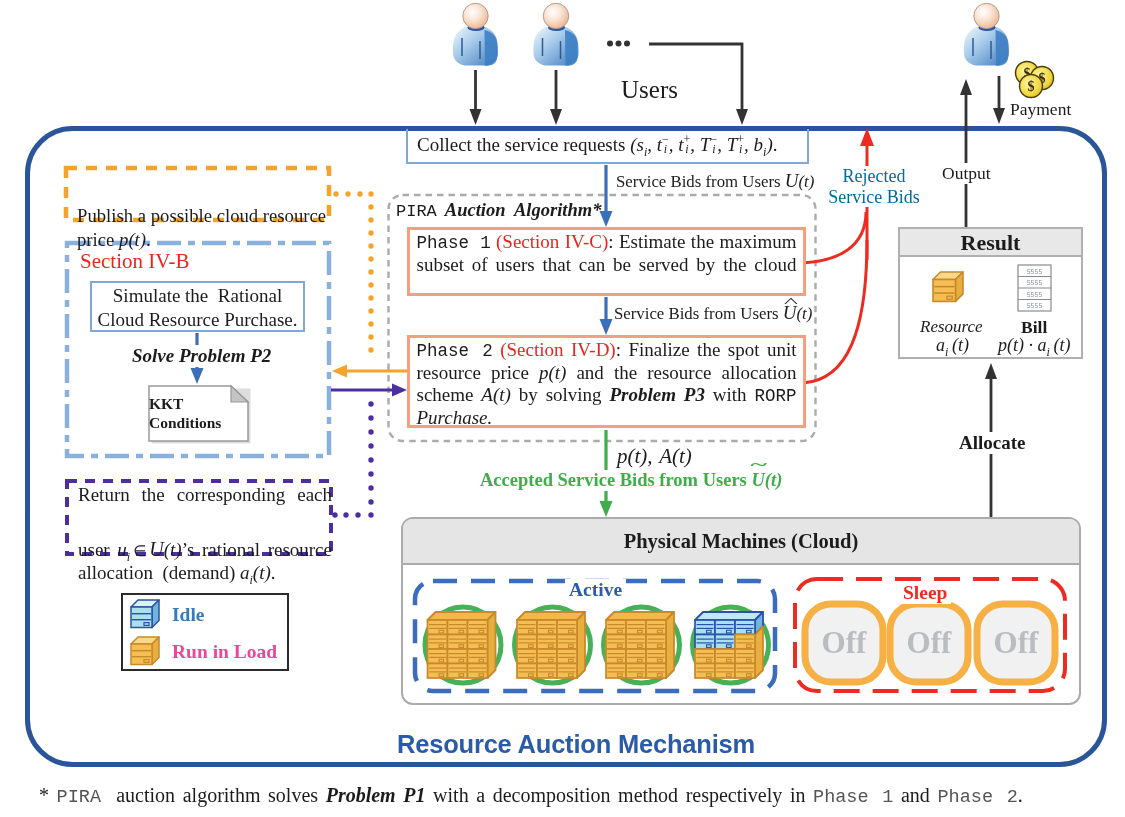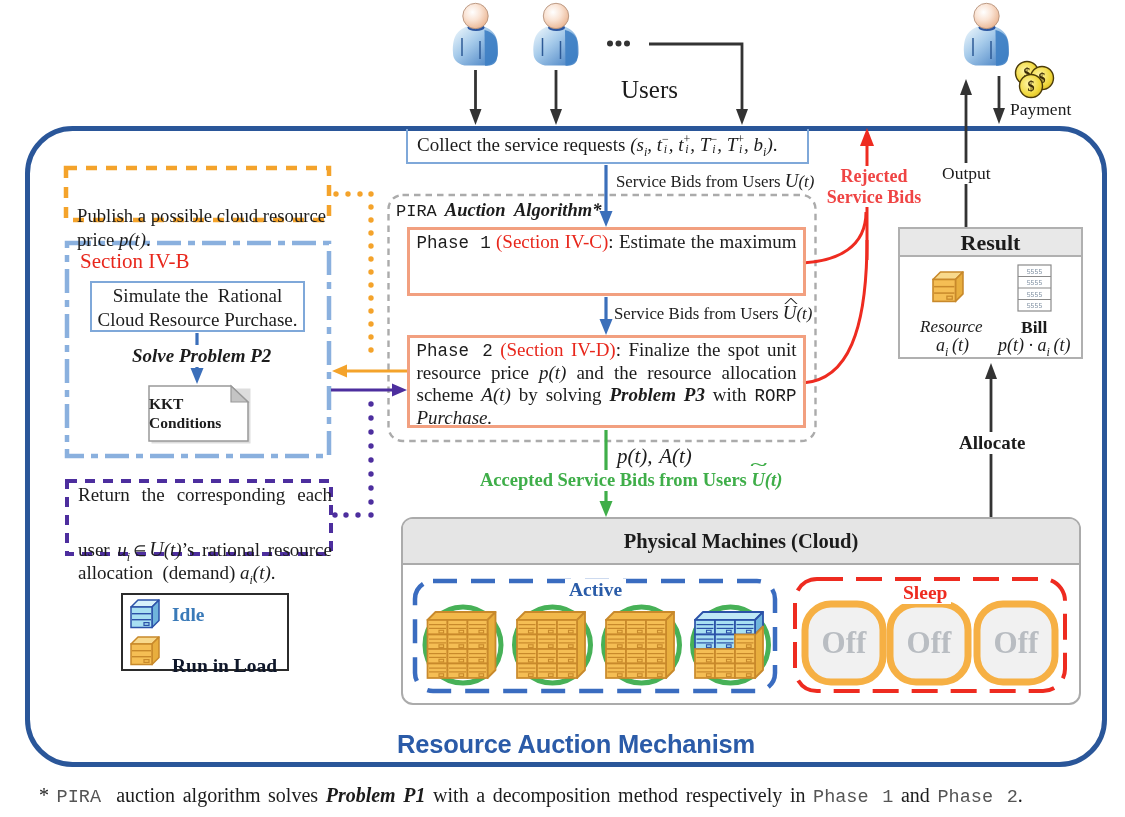--- a/index.html
+++ b/index.html
@@ -412,31 +412,32 @@
           <span>−</span>
           <span><i>i</i></span>
         </span>, T<span class="st">
           <span>+</span>
           <span><i>i</i></span>
         </span>, b<sub style="font-size:12px">i</sub>)</i>.</div>
 <div class="t" style="left:616px;top:170px;font-size:16.8px;">Service Bids from Users <i class="v" style="font-size:19px;">U</i><i class="v">(t)</i></div>
 <div class="t" style="left:396px;top:200px;"><span class="mono" style="font-size:17px;">PIRA</span>&nbsp; <b><i style="font-size:18.5px;">Auction&nbsp; Algorithm*</i></b></div>
 <div class="box" style="left:407px;top:227px;width:380px;height:61px;border:3px solid #F2A080;padding:1px 6.5px;font-size:19px;line-height:22px;">
  <div class="jl"><span class="mono" style="font-size:17.5px;">Phase 1</span> <span class="red">(Section IV-C)</span>: Estimate the maximum</div>
+ <div class="jl">subset of users that can be served by the cloud</div>
 </div>
 <div class="t" style="left:614px;top:302px;font-size:16.8px;">Service Bids from Users <span class="uu"><span class="acc">˄</span><i class="v" style="font-size:19px;">U</i></span><i class="v">(t)</i></div>
 <div class="box" style="left:407px;top:335px;width:380px;height:85px;border:3px solid #F2A080;padding:1px 6.5px;font-size:19px;line-height:22px;">
  <div class="jl"><span class="mono" style="font-size:17.5px;">Phase 2</span> <span class="red">(Section IV-D)</span>: Finalize the spot unit</div>
  <div class="jl">resource price <i class="v">p(t)</i> and the resource allocation</div>
  <div class="jl">scheme <i class="v">A(t)</i> by solving <b><i>Problem P3</i></b> with <span class="mono" style="font-size:17.5px;">RORP</span></div>
  <div><i class="v">Purchase.</i></div>
 </div>
 <div class="t" style="left:617px;top:444px;font-size:21px;"><i class="v">p(t),  A(t)</i></div>
 <div class="t bg" style="left:478px;top:470px;font-size:18.5px;font-weight:bold;color:#3FAE49;padding:0 2px;">Accepted Service Bids from Users <span class="uu"><span class="acc" style="top:-13px;font-size:15px;">~</span><i>U</i></span><i>(t)</i></div>
-<div class="t bg" style="left:824px;top:166px;width:100px;text-align:center;font-size:18px;font-weight:bold;color:#ef4444;line-height:20.5px;white-space:normal;">Rejected Service Bids</div>
+<div class="t bg" style="left:824px;top:166px;width:100px;text-align:center;font-size:18px;font-weight:normal;color:#0369a1;line-height:20.5px;white-space:normal;">Rejected Service Bids</div>
 
 <div class="box" style="left:898px;top:227px;width:181px;height:128px;border:2.5px solid #B0B0B0;">
  <div style="height:26px;background:#E8E8E8;border-bottom:2.5px solid #B0B0B0;text-align:center;font-weight:bold;font-size:22px;line-height:27px;">Result</div>
  <div class="t" style="left:20px;top:88px;font-weight:normal;font-style:italic;font-size:17px;">Resource</div>
  <div class="t" style="left:36px;top:106px;font-size:18px;"><i class="v">a<sub style="font-size:12px">i</sub> (t)</i></div>
  <div class="t" style="left:121px;top:88px;font-weight:bold;font-size:17.5px;">Bill</div>
  <div class="t" style="left:98px;top:106px;font-size:18px;"><i class="v">p(t) · a<sub style="font-size:12px">i</sub> (t)</i></div>
 </div>
 <div class="t bg" style="left:939px;top:163px;font-size:17.5px;padding:0 3px;">Output</div>
 <div class="t" style="left:1010px;top:99px;font-size:17.5px;">Payment</div>
@@ -457,17 +458,17 @@
 <div class="t bg" style="left:130px;top:345px;font-size:19px;font-weight:bold;font-style:italic;padding:0 2px;">Solve Problem P2</div>
 <div class="t" style="left:149px;top:394px;width:99px;font-size:15.5px;font-weight:bold;line-height:19px;white-space:normal;z-index:3;">KKT<br>Conditions</div>
 <div class="t" style="left:78px;top:483px;font-size:19px;white-space:normal;width:254px;">
  <div class="jl" style="height:23px;line-height:23px;">Return the corresponding each</div>
  <div class="jl" style="height:23px;line-height:23px;margin-top:32px;">user <i class="v">u<sub style="font-size:12px">i</sub></i><span style="font-size:15px;"> ∈ </span><i class="v" style="font-size:20px;">U</i><i class="v">(t)</i>’s rational resource</div>
  <div style="height:23px;line-height:23px;">allocation&nbsp; (demand) <i class="v">a<sub style="font-size:12px">i</sub>(t)</i>.</div>
 </div>
 
 <div class="box" style="left:121px;top:593px;width:164px;height:74px;border:2.5px solid #2B2B2B;"></div>
 <div class="t" style="left:172px;top:604px;font-size:19.5px;font-weight:bold;color:#3A7AB8;">Idle</div>
-<div class="t" style="left:172px;top:641px;font-size:19.5px;font-weight:bold;color:#0f172a;margin-top:14px;">Run in Load</div>
+<div class="t" style="left:172px;top:641px;font-size:19.5px;font-weight:bold;color:#ec4899;">Run in Load</div>
 
 <div class="t" style="left:0;top:730px;width:1152px;text-align:center;font-family:'Liberation Sans',sans-serif;font-size:25.5px;font-weight:bold;color:#2B5BA8;letter-spacing:-0.2px;">Resource Auction Mechanism</div>
 <div class="t" style="left:39px;top:784px;font-size:20px;word-spacing:2.6px;">* <span class="mono" style="font-size:18.5px;color:#555;">PIRA</span>&nbsp; auction algorithm solves <b><i>Problem P1</i></b> with a decomposition method respectively in <span class="mono" style="font-size:18.5px;color:#555;">Phase 1</span> and <span class="mono" style="font-size:18.5px;color:#555;">Phase 2</span>.</div>
 </div>
 
 </body></html>

